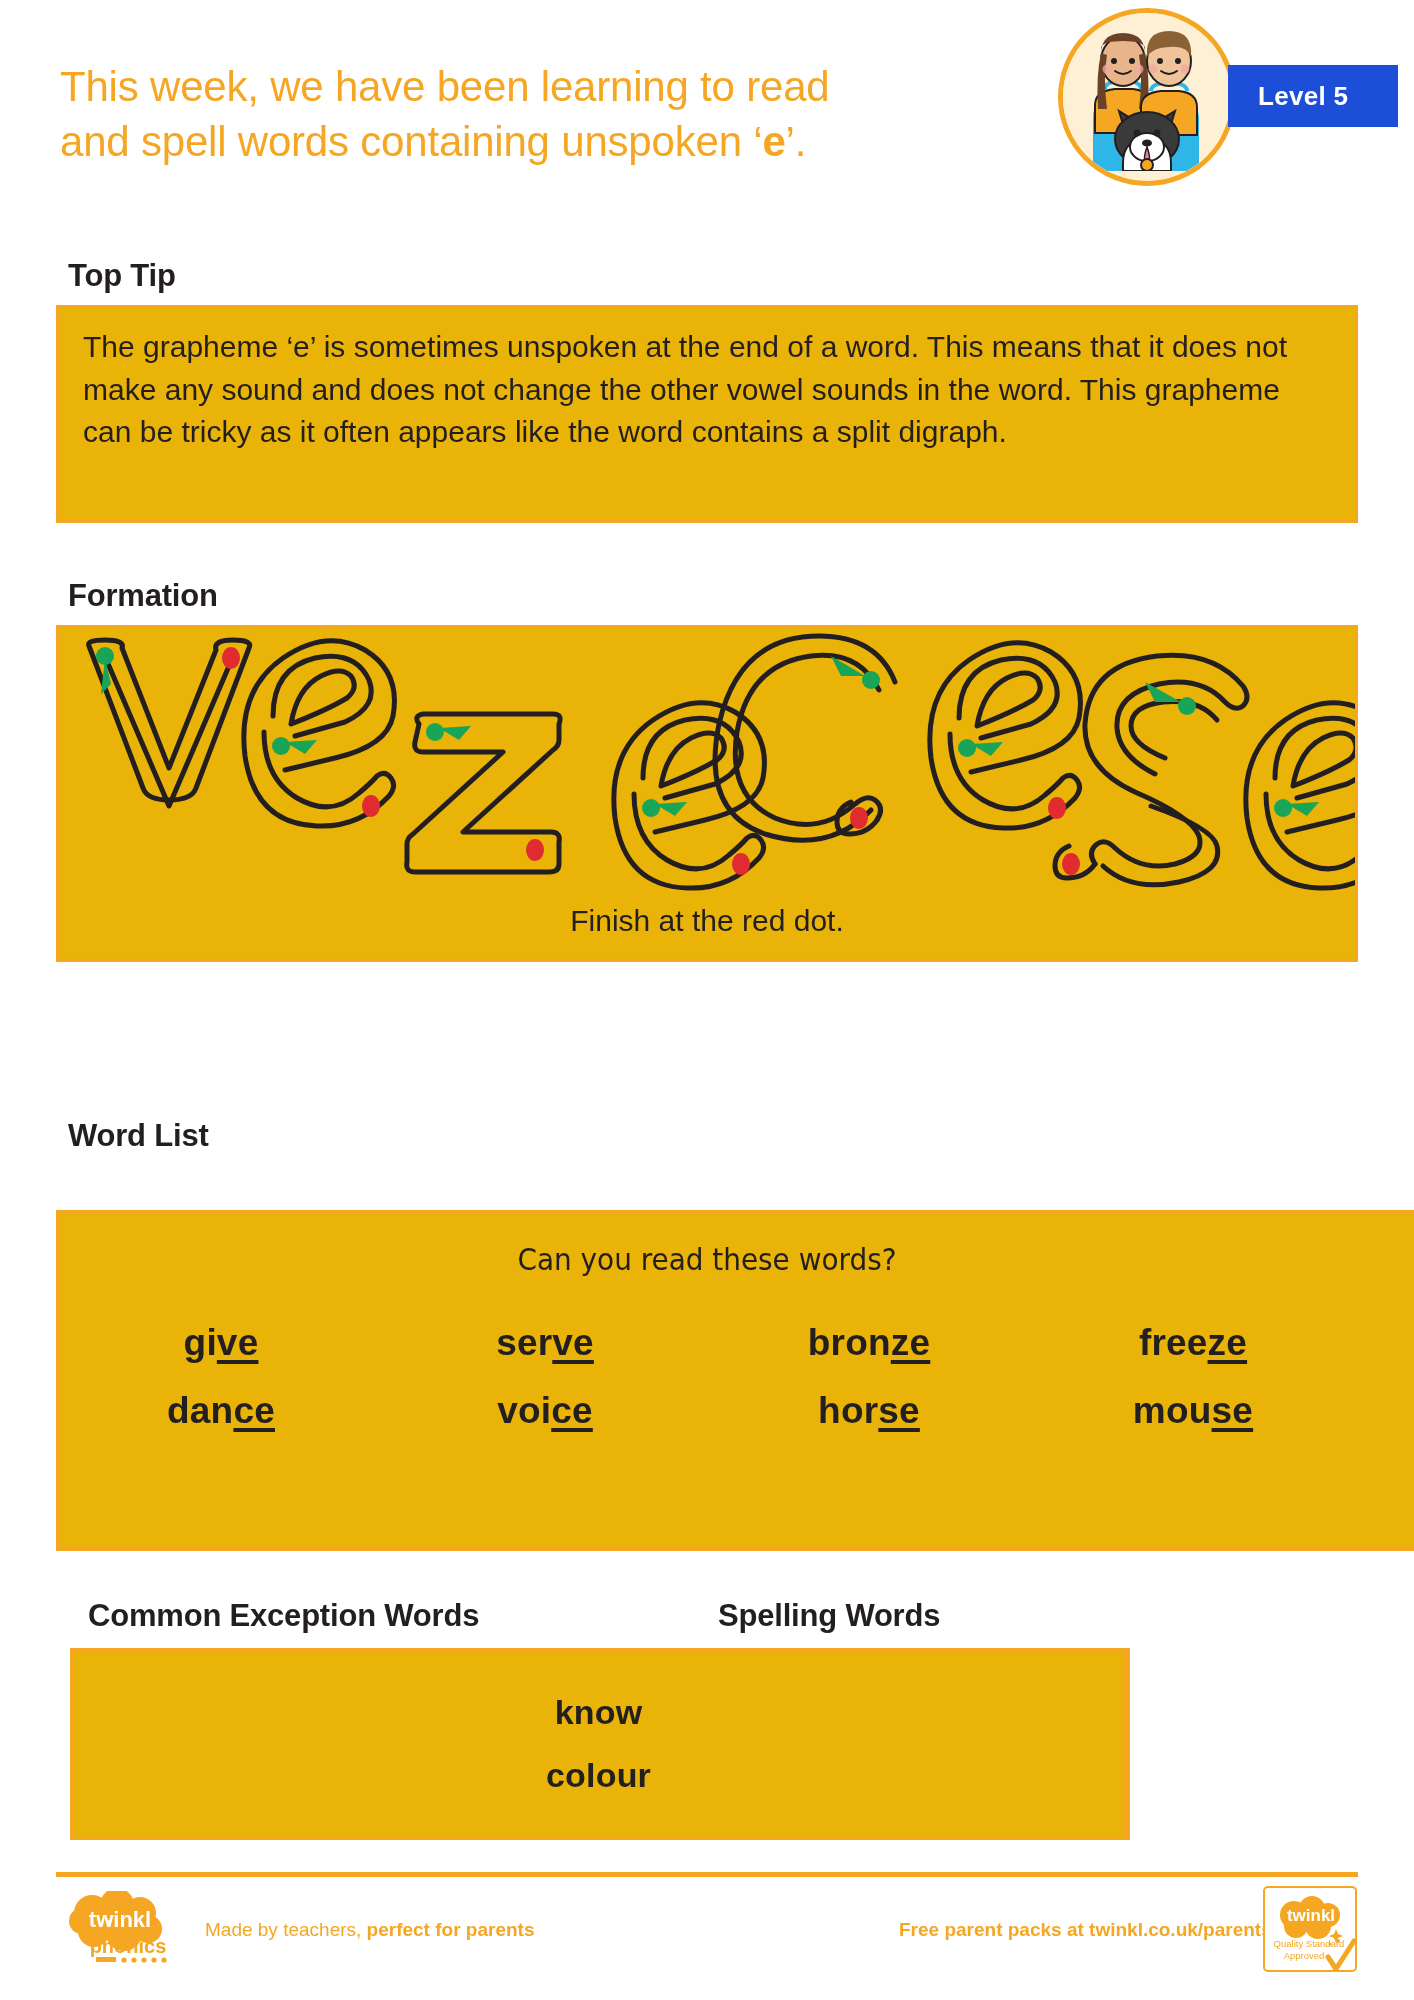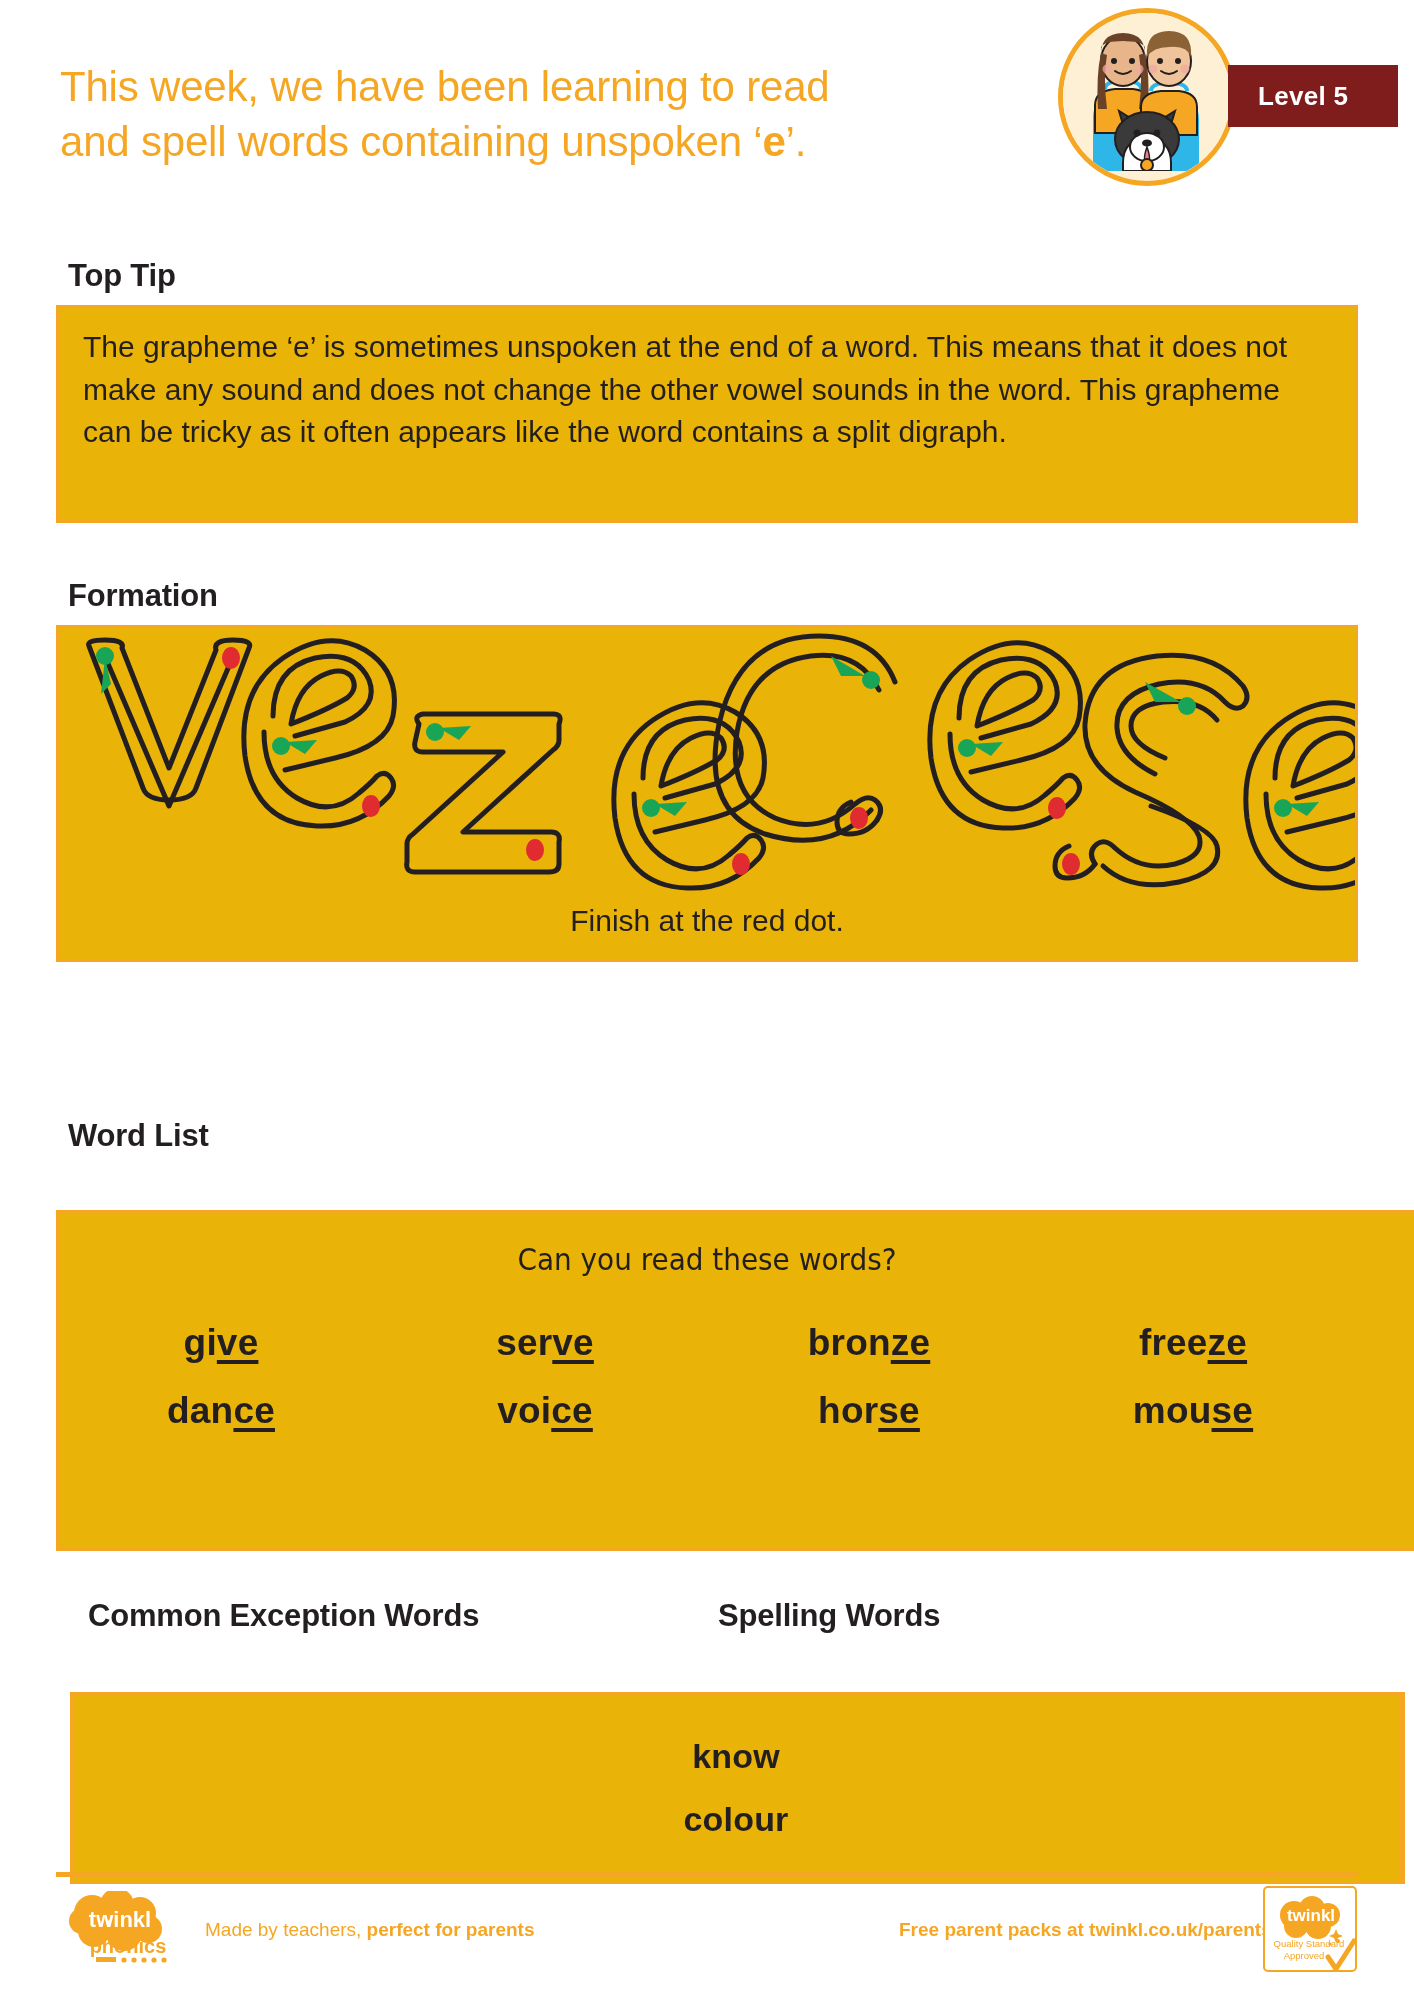--- a/index.html
+++ b/index.html
@@ -29,21 +29,21 @@
     width:168px;height:168px;border-radius:50%;
     background:#fdf0d4;
     border:5px solid #f5a623;
     overflow:hidden;
   }
   .kids-badge svg{display:block;}
 
   .level-tag{
     position:absolute;left:1228px;top:65px;
     width:170px;height:62px;
-    background:#7f1d1d;
+    background:#1d4ed8;
     display:flex;align-items:center;
     box-sizing:border-box;padding-left:30px;
   }
   .level-tag span{
     color:#ffffff;font-size:26px;font-weight:700;
     letter-spacing:.3px;
   }
 
   
   .sec-label{
@@ -95,21 +95,21 @@
   }
   .word-cell .u{
     text-decoration:underline;
     text-decoration-thickness:4px;
     text-underline-offset:5px;
   }
 
   
   .cew-label{left:88px;top:1598px;}
   .spell-label{left:718px;top:1598px;}
-  .bottom-box{left:70px;top:1692px;width:1335px;height:192px;display:flex;gap:8px;}
+  .bottom-box{left:70px;top:1648px;width:1060px;height:192px;display:flex;gap:8px;}
   .bottom-half{
     flex:1 1 0;position:relative;
     display:flex;flex-direction:column;
     align-items:center;justify-content:center;
     gap:24px;
   }
   .bottom-half.left{border-right:3px solid #f5a623;}
   .bottom-word{
     font-size:34px;font-weight:700;color:#231f20;letter-spacing:.2px;
   }

